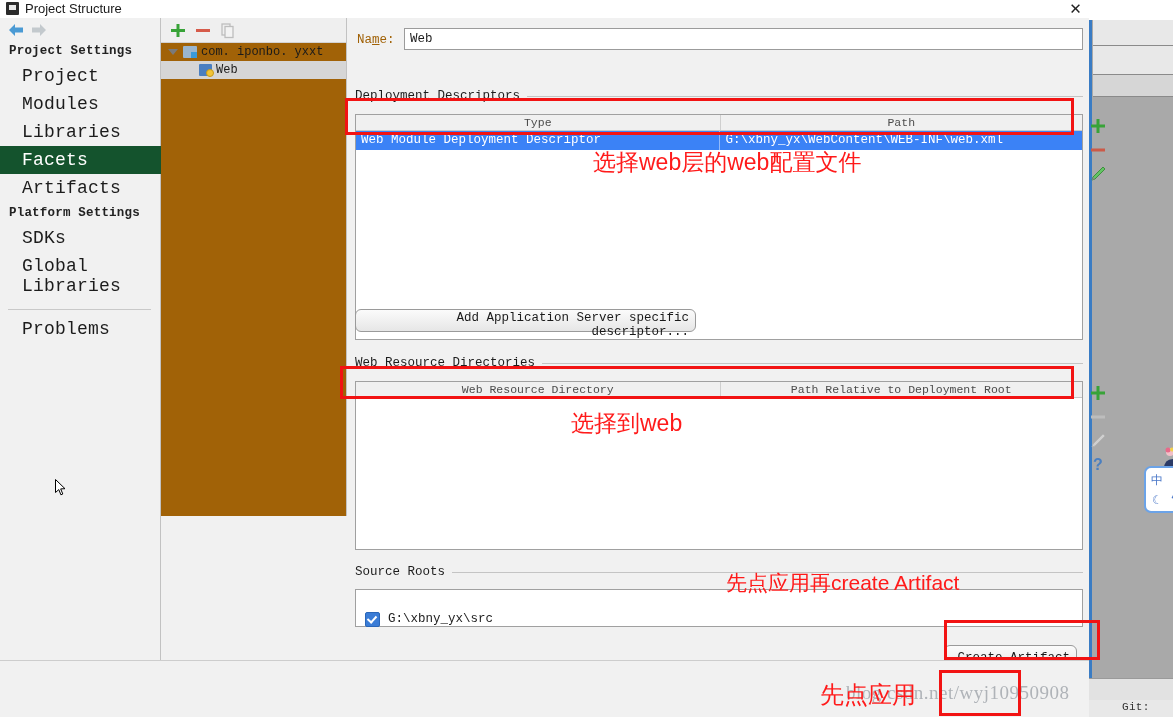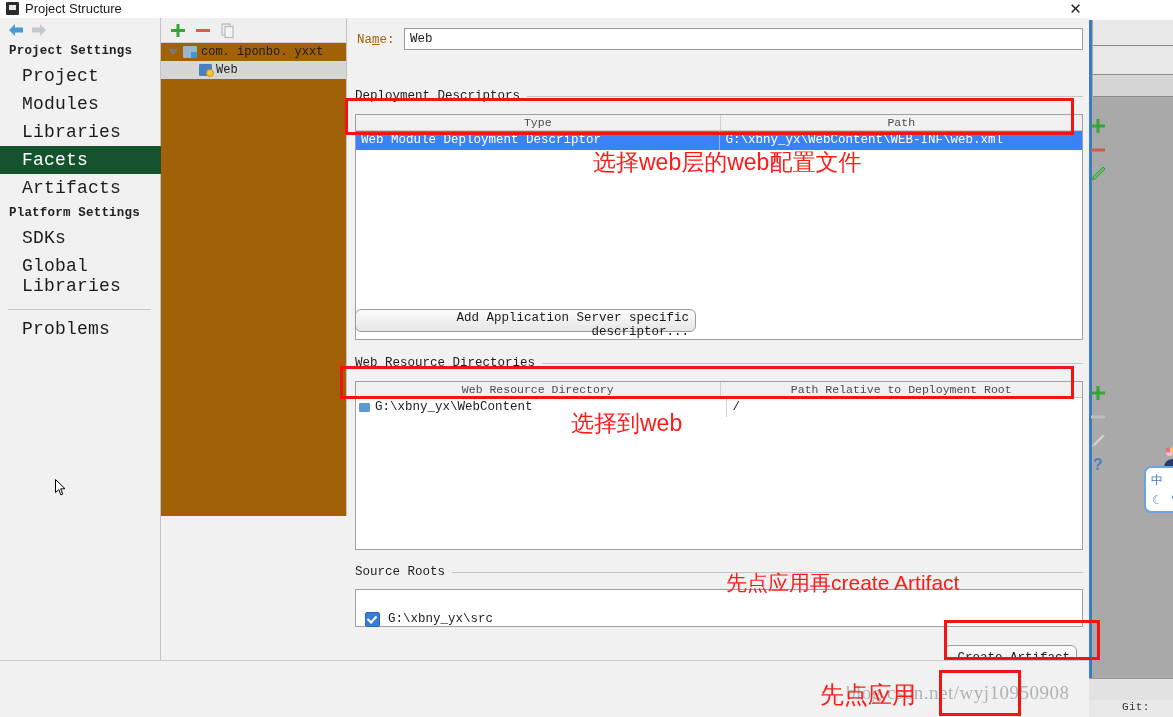--- a/index.html
+++ b/index.html
@@ -652,27 +652,20 @@
 
     <div class="group-cap" style="left:8px; top:338px; width:728px;">
       <span>Web Resource Directories</span>
       <span class="rule"></span>
     </div>
 
     <div class="tbl-shell" style="left:8px; top:363px; width:728px; height:169px;">
       <div class="tbl-head">
         <div class="th" style="width:364px;">Web Resource Directory</div>
         <div class="th" style="width:362px;">Path Relative to Deployment Root</div>
-      </div>
-      <div class="tbl-row">
-        <div class="td" style="width:364px; padding-left:19px;">
-          <span class="dir-icon"></span>
-          <span>G:\xbny_yx\WebContent</span>
-        </div>
-        <div class="td" style="width:362px;">/</div>
       </div>
     </div>
 
     <div class="act-col" style="left:740px; top:363px;">
       <div class="act-btn">
         <svg width="22" height="24" viewBox="0 0 22 24">
           <rect x="9.5" y="5" width="3" height="14" fill="#38a338"></rect>
           <rect x="4" y="10.5" width="14" height="3" fill="#38a338"></rect>
         </svg>
       </div>

